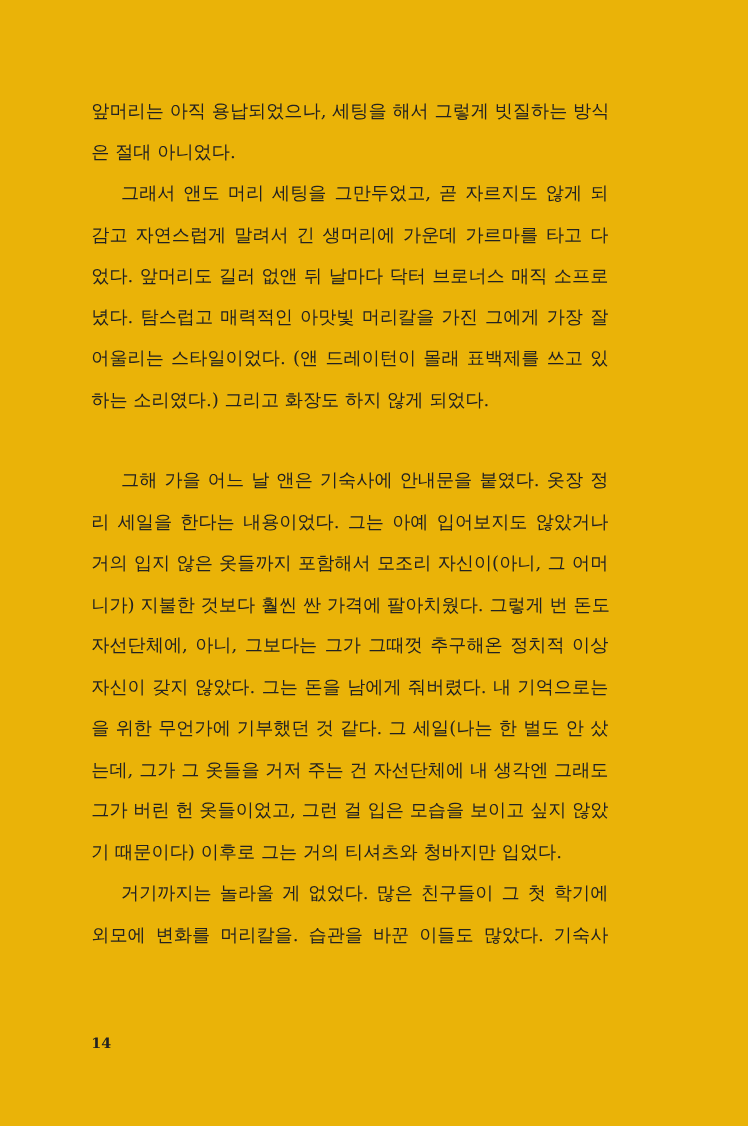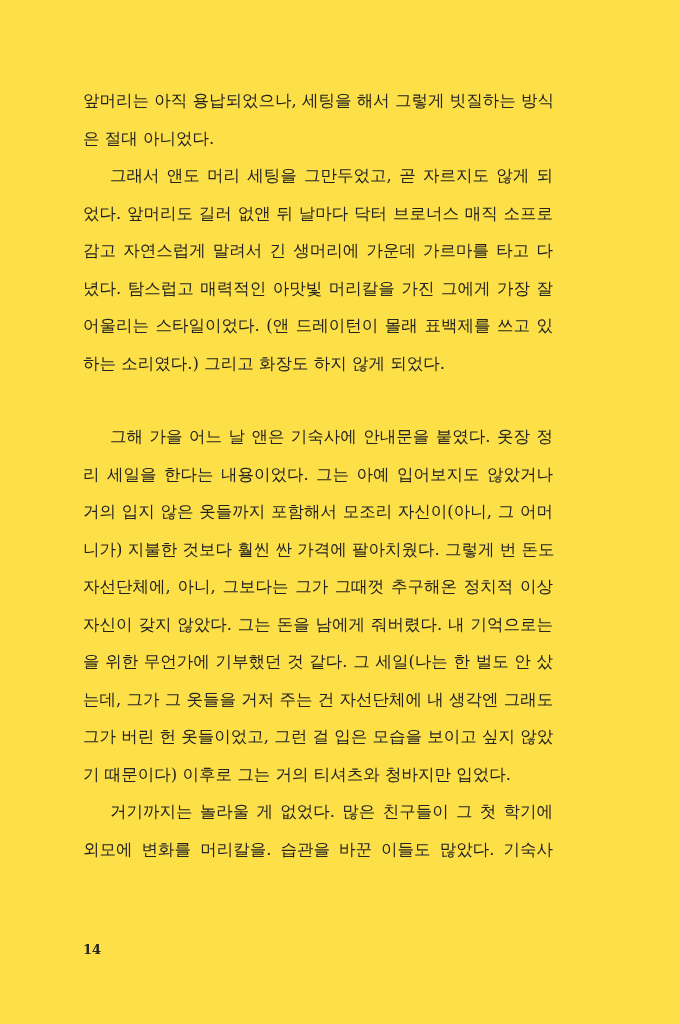--- a/index.html
+++ b/index.html
@@ -13,21 +13,21 @@
     position: relative;
     overflow: hidden;
     font-family: "DejaVu Serif", "Liberation Serif", serif;
     color: #222222;
   }
   .page {
     position: absolute;
     left: 0; top: 0;
     width: 680px;
     height: 1024px;
-    background: #fde047;
+    background: #eab308;
   }
   .text-block {
     position: absolute;
     left: 83px;
     top: 82px;
     width: 470px;
   }
   .line {
     height: 37.5px;
     line-height: 37.5px;
@@ -62,22 +62,22 @@
 <div class="page">
   <div class="text-block">
 
     <div>
       <div class="line">앞머리는 아직 용납되었으나, 세팅을 해서 그렇게 빗질하는 방식</div>
       <div class="line last">은 절대 아니었다.</div>
     </div>
 
     <div>
       <div class="line indent">그래서 앤도 머리 세팅을 그만두었고, 곧 자르지도 않게 되</div>
+      <div class="line">감고 자연스럽게 말려서 긴 생머리에 가운데 가르마를 타고 다</div>
       <div class="line">었다. 앞머리도 길러 없앤 뒤 날마다 닥터 브로너스 매직 소프로</div>
-      <div class="line">감고 자연스럽게 말려서 긴 생머리에 가운데 가르마를 타고 다</div>
       <div class="line">녔다. 탐스럽고 매력적인 아맛빛 머리칼을 가진 그에게 가장 잘</div>
       <div class="line">어울리는 스타일이었다. (앤 드레이턴이 몰래 표백제를 쓰고 있</div>
       <div class="line last">하는 소리였다.) 그리고 화장도 하지 않게 되었다.</div>
     </div>
 
     <div class="para-gap"></div>
 
     <div>
       <div class="line indent">그해 가을 어느 날 앤은 기숙사에 안내문을 붙였다. 옷장 정</div>
       <div class="line">리 세일을 한다는 내용이었다. 그는 아예 입어보지도 않았거나</div>

